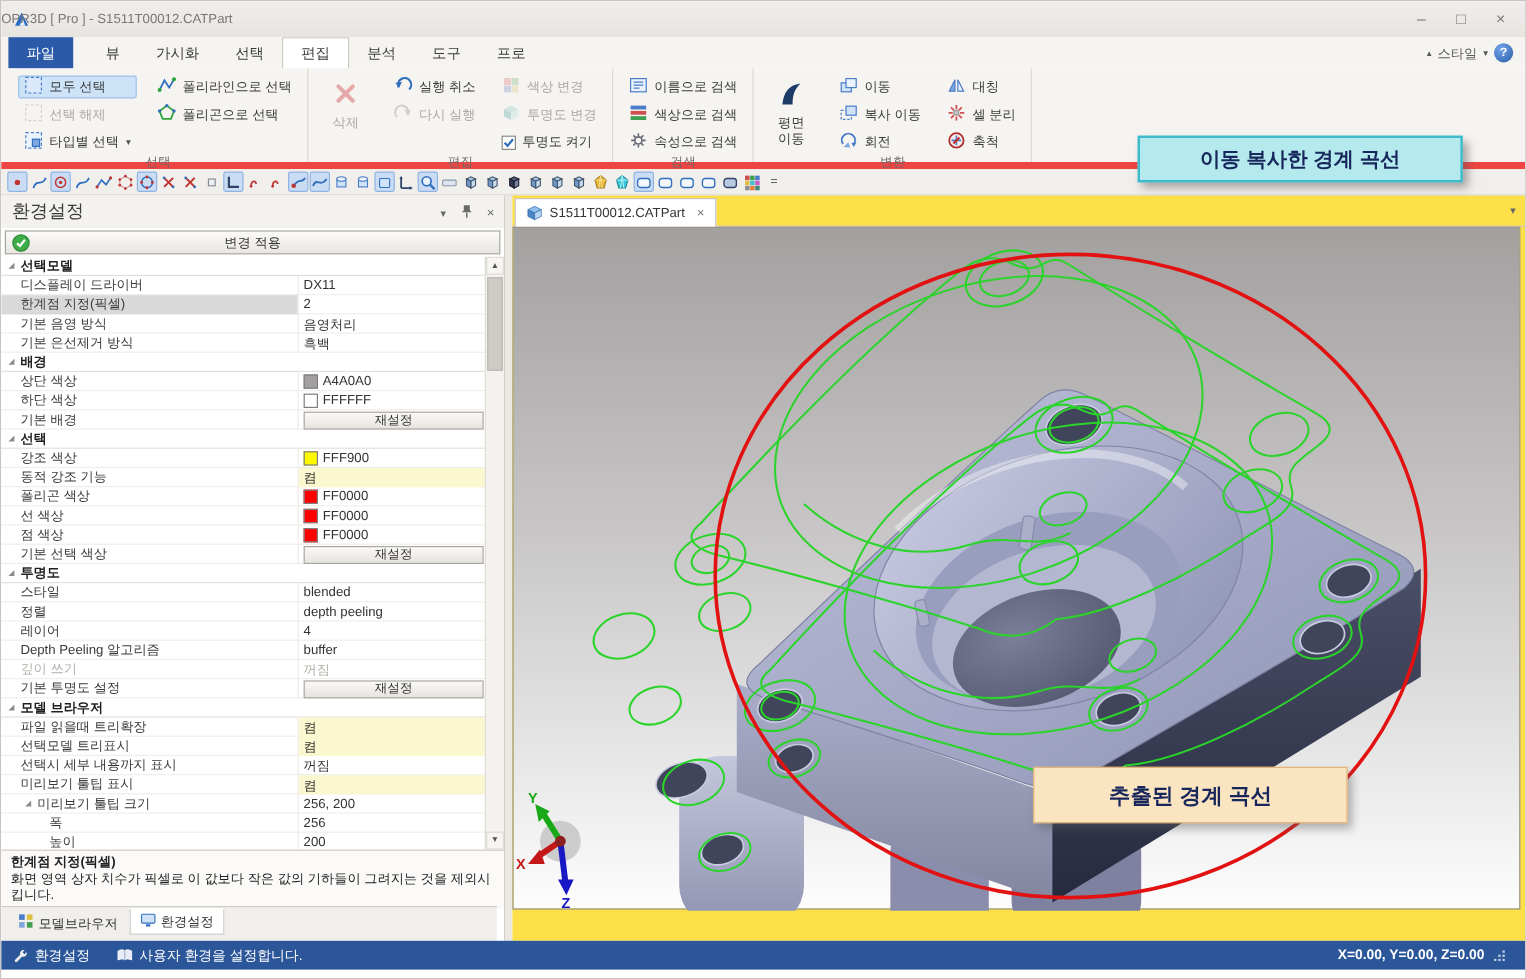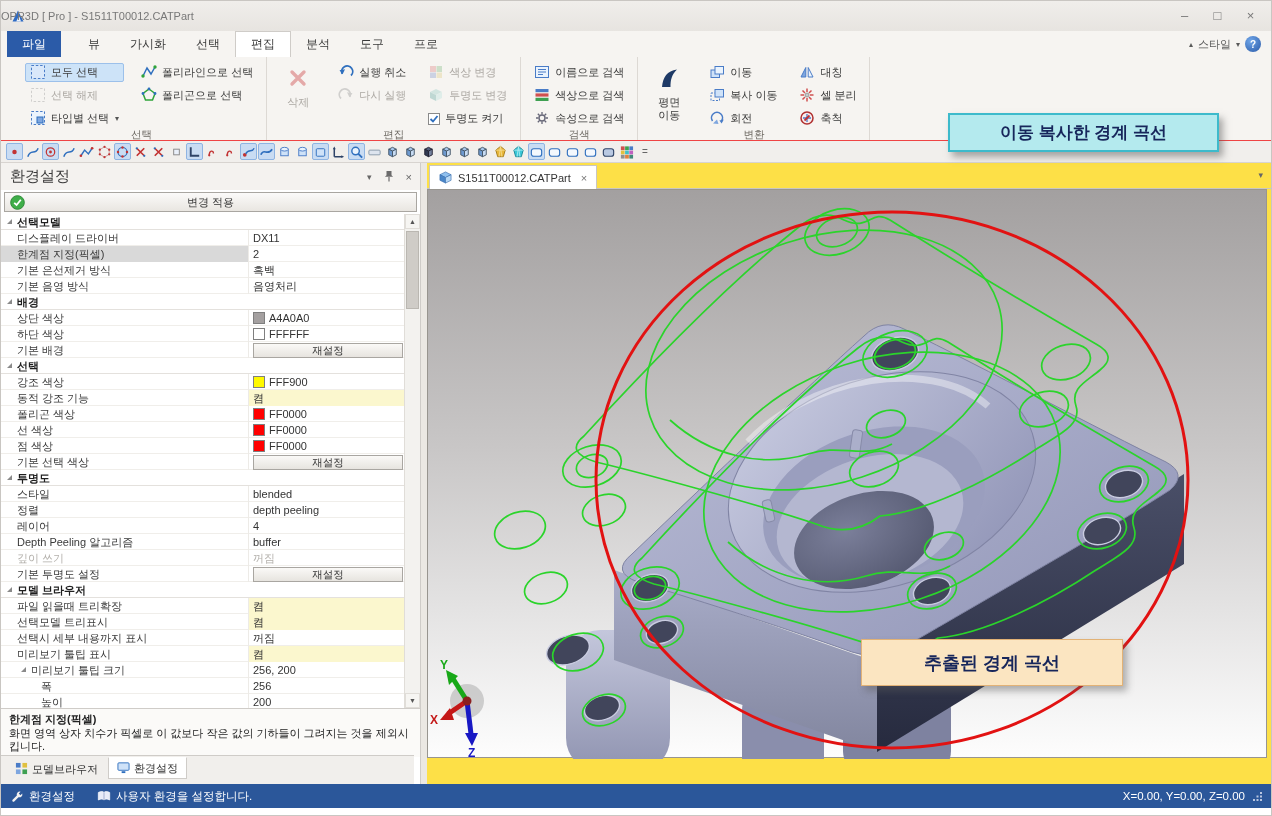--- a/index.html
+++ b/index.html
@@ -16,21 +16,21 @@
   
   .menurow { position:absolute; top:30px; left:0; right:0; height:26px; background:#F6F4F1; }
   #menu-tabs { display:flex; height:26px; padding-left:6px; }
   .mtab { padding:0 15px; line-height:26px; font-size:12px; color:#3A3A3A; white-space:nowrap; }
   .mtab.file { background:#2B5BA8; color:#fff; margin-right:12px; }
   .mtab.sel  { background:#fff; border:1px solid #CFCCC8; border-bottom:none; line-height:24px; }
   .stylebox { position:absolute; right:10px; top:0; height:26px; display:flex; align-items:center; gap:5px; font-size:11px; color:#5A5A5A; }
   .helpdot { width:16px; height:16px; border-radius:50%; background:radial-gradient(circle at 35% 30%, #6FA5E8, #2B5BA8); color:#fff; font-size:10px; font-weight:bold; display:flex; align-items:center; justify-content:center; }
 
   
-  .ribbon { position:absolute; top:56px; left:0; right:0; height:84px; background:#F6F4F1; border-bottom:1px solid #ef4444; display:flex; padding-left:16px; }
+  .ribbon { position:absolute; top:56px; left:0; right:0; height:84px; background:#F6F4F1; border-bottom:6px solid #ef4444; display:flex; padding-left:6px; }
   .rgroup { height:100%; border-right:1px solid #DDD9D4; display:flex; flex-direction:column; padding:4px 8px 0; }
   .rbody { flex:1; display:flex; gap:12px; align-items:flex-start; }
   .rcol { display:flex; flex-direction:column; gap:4px; padding-top:2px; }
   .ritem { display:flex; align-items:center; gap:5px; height:19px; padding:0 4px; font-size:11px; color:#3A3A3A; white-space:nowrap; border:1px solid transparent; }
   .ritem.sel { background:#CDE3F8; border-color:#9CC0EA; border-radius:2px; }
   .ritem.dis { color:#ACA8A3; }
   .ritem.dis svg { opacity:.4; }
   .rdd { font-size:8px; color:#555; margin-left:1px; }
   .rbig { width:46px; display:flex; flex-direction:column; align-items:center; padding-top:5px; gap:3px; font-size:11px; color:#3A3A3A; text-align:center; line-height:13px; }
   .rbig.dis { color:#ACA8A3; }
@@ -90,21 +90,21 @@
   .canvas { position:absolute; top:26px; left:0; width:840px; height:569px; background:linear-gradient(#A3A0A0 0%, #C8C6C6 45%, #FDFDFD 100%); border:1px solid #98958F; }
   .canvas svg.scene { position:absolute; left:0; top:0; }
 
   
   .callout-top { position:absolute; left:947px; top:112px; width:271px; height:39px; background:#B4EAEE; border:2px solid #3DBACB; box-shadow:4px 5px 7px rgba(90,90,90,.5); display:flex; align-items:center; justify-content:center; font-size:17px; font-weight:bold; color:#17265B; z-index:40; }
   .callout-bottom { position:absolute; left:860px; top:630px; width:262px; height:47px; background:#FBE5C1; border:1px solid #E2B276; box-shadow:4px 5px 7px rgba(90,90,90,.45); display:flex; align-items:center; justify-content:center; font-size:18px; font-weight:bold; color:#17265B; z-index:30;margin-top:8px; }
 
   
   .statusbar { position:absolute; left:0; right:0; bottom:7px; height:24px; background:#2B579A; color:#fff; display:flex; align-items:center; font-size:11.5px; padding-left:10px; }
   .sbitem { display:flex; align-items:center; gap:5px; margin-right:22px; }
-  .sbright { margin-left:auto; display:flex; align-items:center; gap:8px; padding-right:8px; }
+  .sbright { margin-left:auto; display:flex; align-items:center; gap:8px; padding-right:16px;font-weight:bold; }
 </style>
 </head>
 <body>
 
 <div id="root">
 
   <div class="titlebar">
     <span class="appicon">
       <svg width="16" height="16" viewBox="0 0 16 16">
           <path d="M2.5 13.5 L8 2.5 L10.2 7 L13.5 13.5 Z" fill="#2E6BC4"></path>
@@ -595,29 +595,29 @@
             <span>DX11</span>
           </div>
         </div>
         <div class="grow selrow">
           <div class="glabel">한계점 지정(픽셀)</div>
           <div class="gval">
             <span>2</span>
           </div>
         </div>
         <div class="grow">
+          <div class="glabel">기본 음영 방식</div>
+          <div class="gval">
+            <span>음영처리</span>
+          </div>
+        </div>
+        <div class="grow">
           <div class="glabel">기본 은선제거 방식</div>
           <div class="gval">
             <span>흑백</span>
-          </div>
-        </div>
-        <div class="grow">
-          <div class="glabel">기본 음영 방식</div>
-          <div class="gval">
-            <span>음영처리</span>
           </div>
         </div>
         <div class="grow group">
           <span class="tri"></span>
           <div class="glabel i1">배경</div>
         </div>
         <div class="grow">
           <div class="glabel">상단 색상</div>
           <div class="gval">
             <span class="swatch" style="background: rgb(164, 160, 160);"></span>

